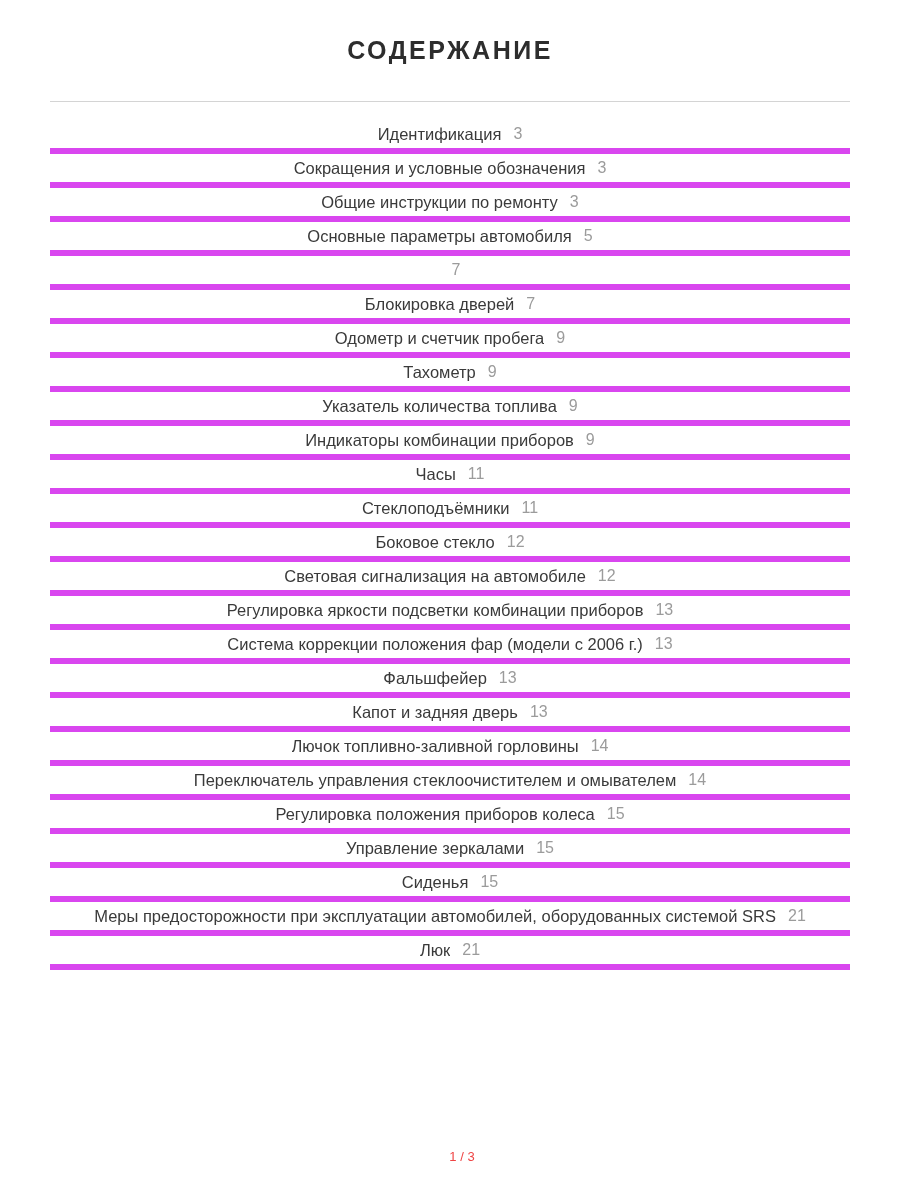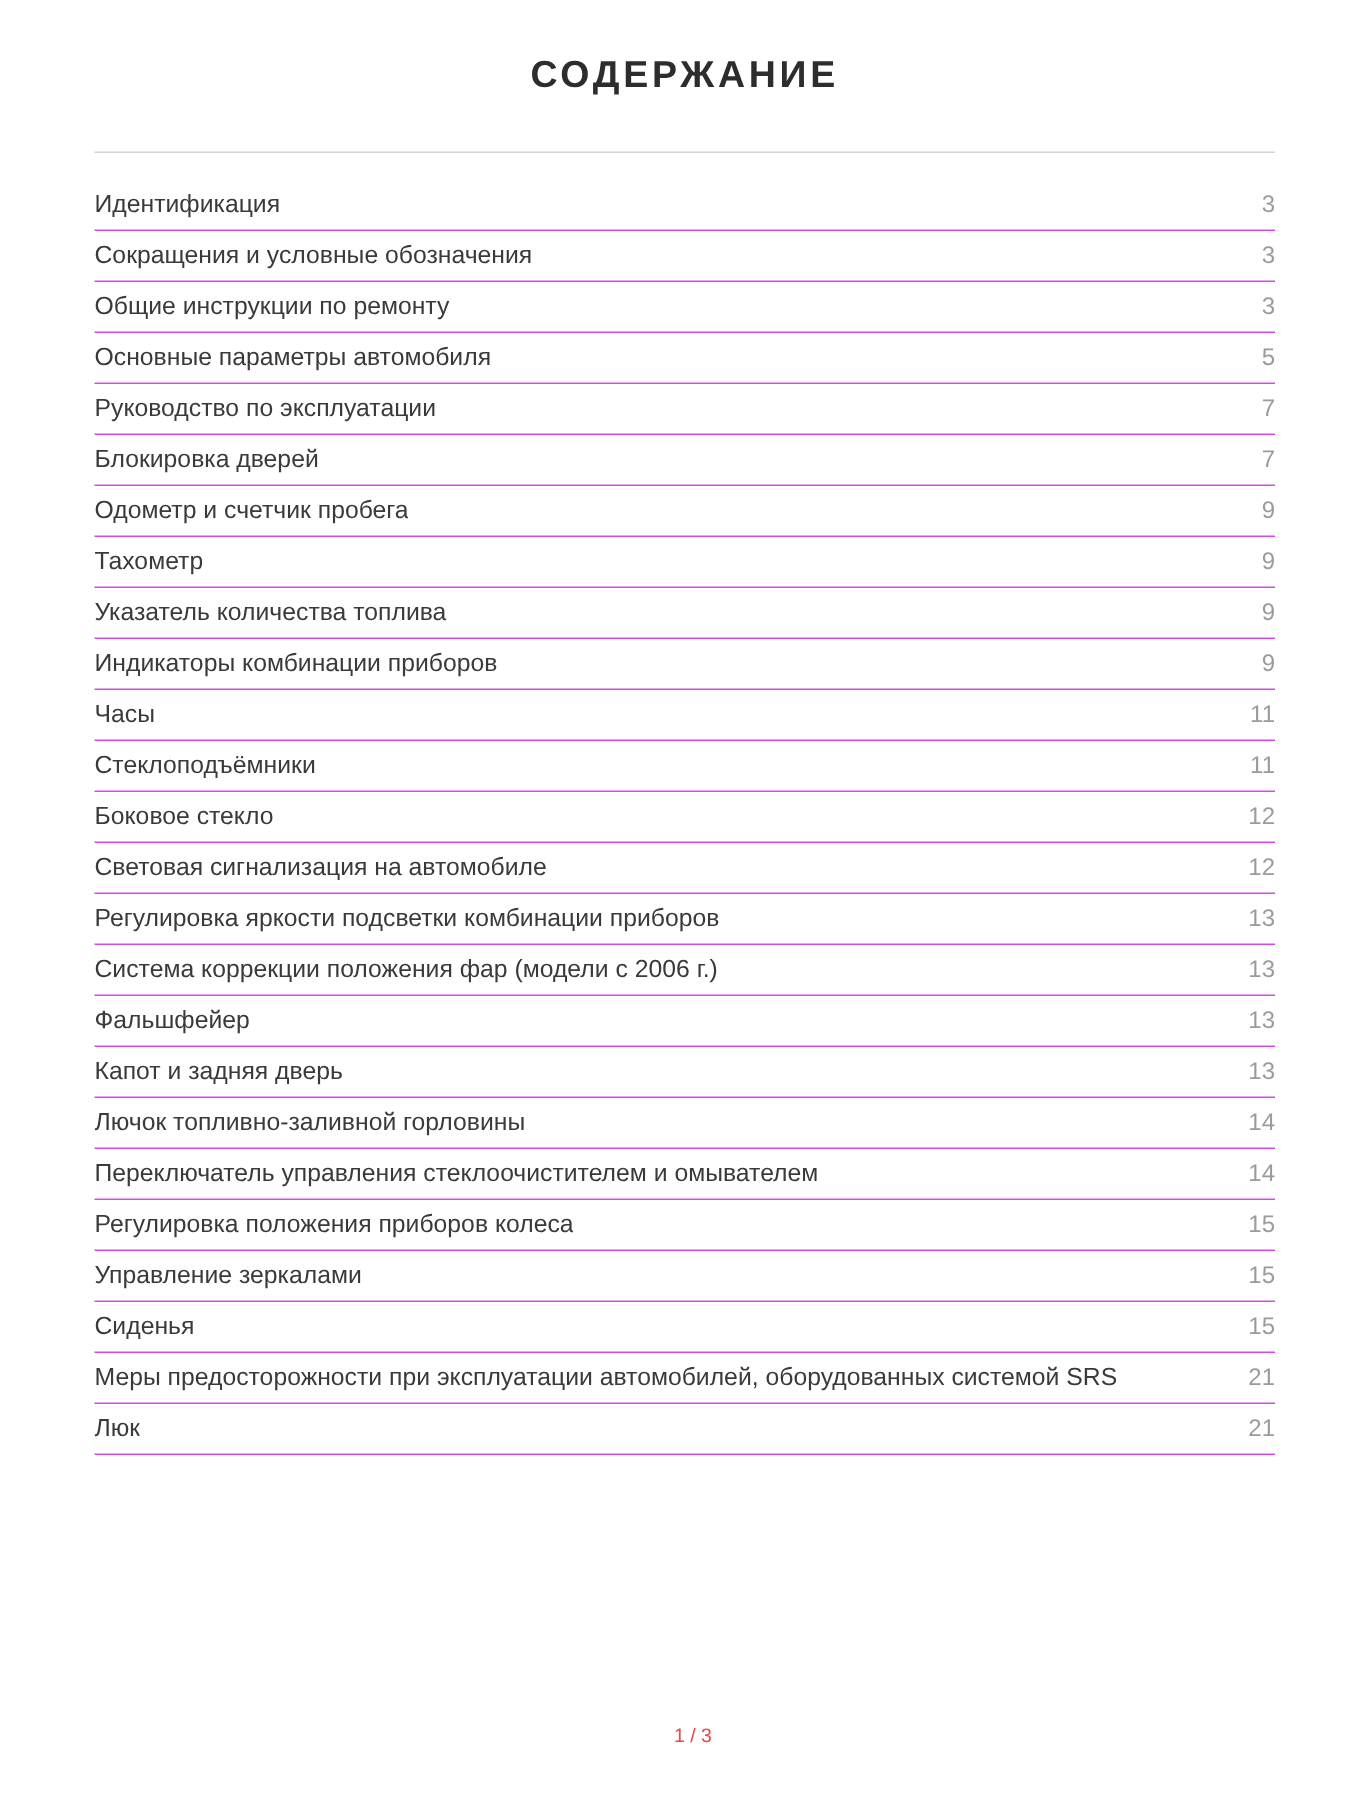--- a/index.html
+++ b/index.html
@@ -7,43 +7,42 @@
   body {
     width: 900px;
     height: 1200px;
     position: relative;
     font-family: "Liberation Sans", "DejaVu Sans", sans-serif;
     color: #333;
     overflow: hidden;
   }
   .page {
     padding: 36px 50px 0 50px;
-    margin-left: 13px;
   }
   .doc-title {
     text-align: center;
     font-size: 25px;
     font-weight: 700;
     letter-spacing: 2.5px;
     color: #2d2d2d;
   }
   .title-rule {
     border: none;
     border-top: 1px solid #d4d4d4;
     margin-top: 36px;
   }
   .toc {
     margin-top: 18px;
   }
   .toc-row {
     display: flex;
     align-items: center;
-    justify-content: space-between;
+    justify-content: center;
     height: 34px;
-    border-bottom: 1px solid #d946ef;
+    border-bottom: 6px solid #d946ef;
   }
   .toc-label {
     font-size: 16.5px;
     color: #3a3a3a;
     white-space: nowrap;
     overflow: hidden;
   }
   .toc-page {
     font-size: 16px;
     color: #9b9b9b;
@@ -78,21 +77,20 @@
       </div>
       <div class="toc-row">
         <span class="toc-label">Общие инструкции по ремонту</span>
         <span class="toc-page">3</span>
       </div>
       <div class="toc-row">
         <span class="toc-label">Основные параметры автомобиля</span>
         <span class="toc-page">5</span>
       </div>
       <div class="toc-row">
-        <span class="toc-label">Руководство по эксплуатации</span>
         <span class="toc-page">7</span>
       </div>
       <div class="toc-row">
         <span class="toc-label">Блокировка дверей</span>
         <span class="toc-page">7</span>
       </div>
       <div class="toc-row">
         <span class="toc-label">Одометр и счетчик пробега</span>
         <span class="toc-page">9</span>
       </div>

